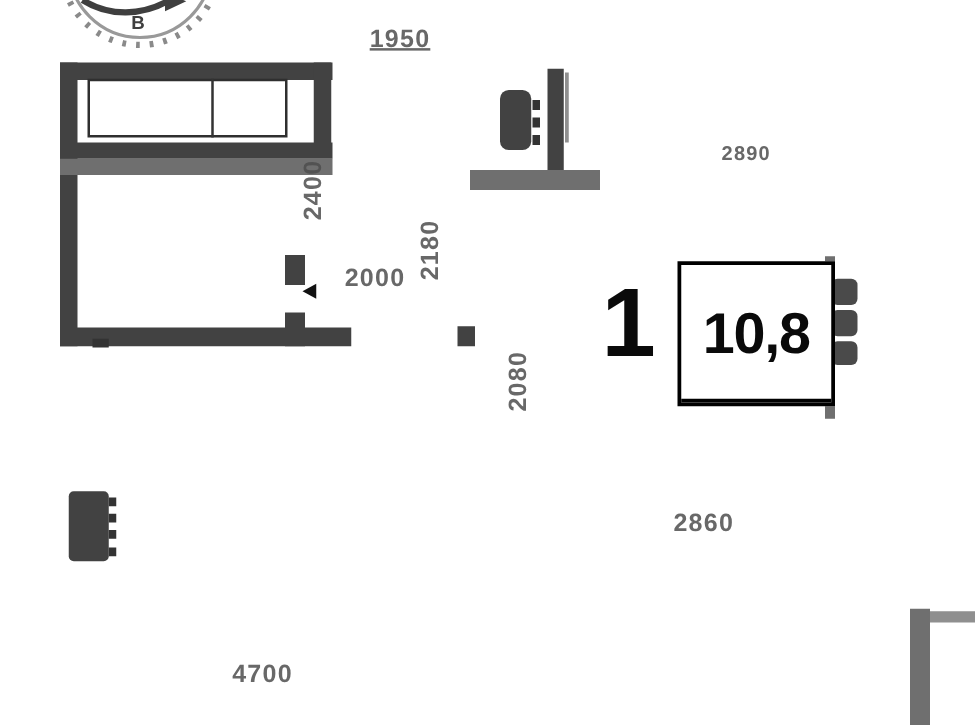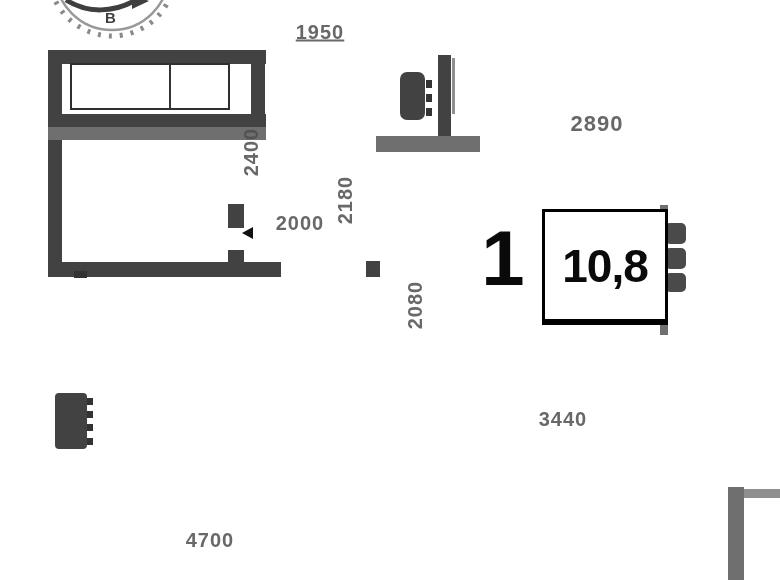--- a/index.html
+++ b/index.html
@@ -70,26 +70,26 @@
   <div class="w" style="left:55px;top:393px;width:32px;height:56px;border-radius:4px;"></div>
   <div class="fin" style="left:87px;top:398px;width:6px;height:7px;"></div>
   <div class="fin" style="left:87px;top:411px;width:6px;height:7px;"></div>
   <div class="fin" style="left:87px;top:424px;width:6px;height:7px;"></div>
   <div class="fin" style="left:87px;top:438px;width:6px;height:7px;"></div>
 
   <div class="wg" style="left:728px;top:487px;width:16px;height:93px;"></div>
   <div class="wl" style="left:744px;top:489px;width:36px;height:9px;"></div>
 
   <div class="dim" style="left:320px;top:32px;text-decoration:underline;">1950</div>
-  <div class="dim" style="left:597px;top:124px;font-size:22px;">2890</div>
+  <div class="dim" style="left:597px;top:124px;font-size:16px;">2890</div>
   <div class="dim v" style="left:251px;top:152px;">2400</div>
   <div class="dim" style="left:300px;top:223px;">2000</div>
   <div class="dim v" style="left:345px;top:200px;">2180</div>
   <div class="dim v" style="left:415px;top:305px;">2080</div>
-  <div class="dim" style="left:563px;top:419px;">3440</div>
+  <div class="dim" style="left:563px;top:419px;">2860</div>
   <div class="dim" style="left:210px;top:540px;">4700</div>
 
   <div class="rooms-num">1</div>
   <div class="area-box">
     <div class="area-cell top">10,8</div>
   </div>
 
 </div>
 
 </body></html>

